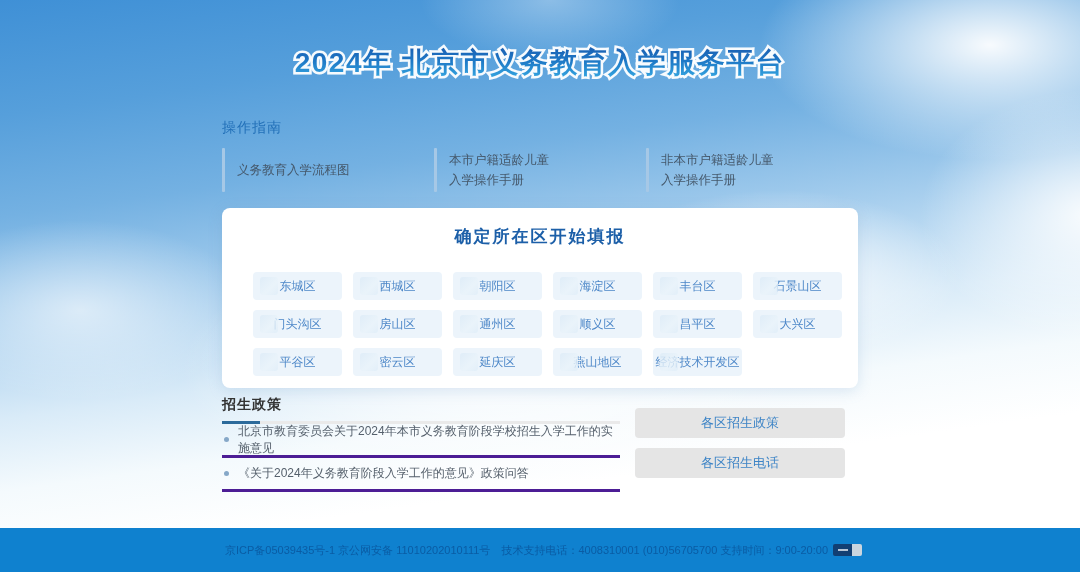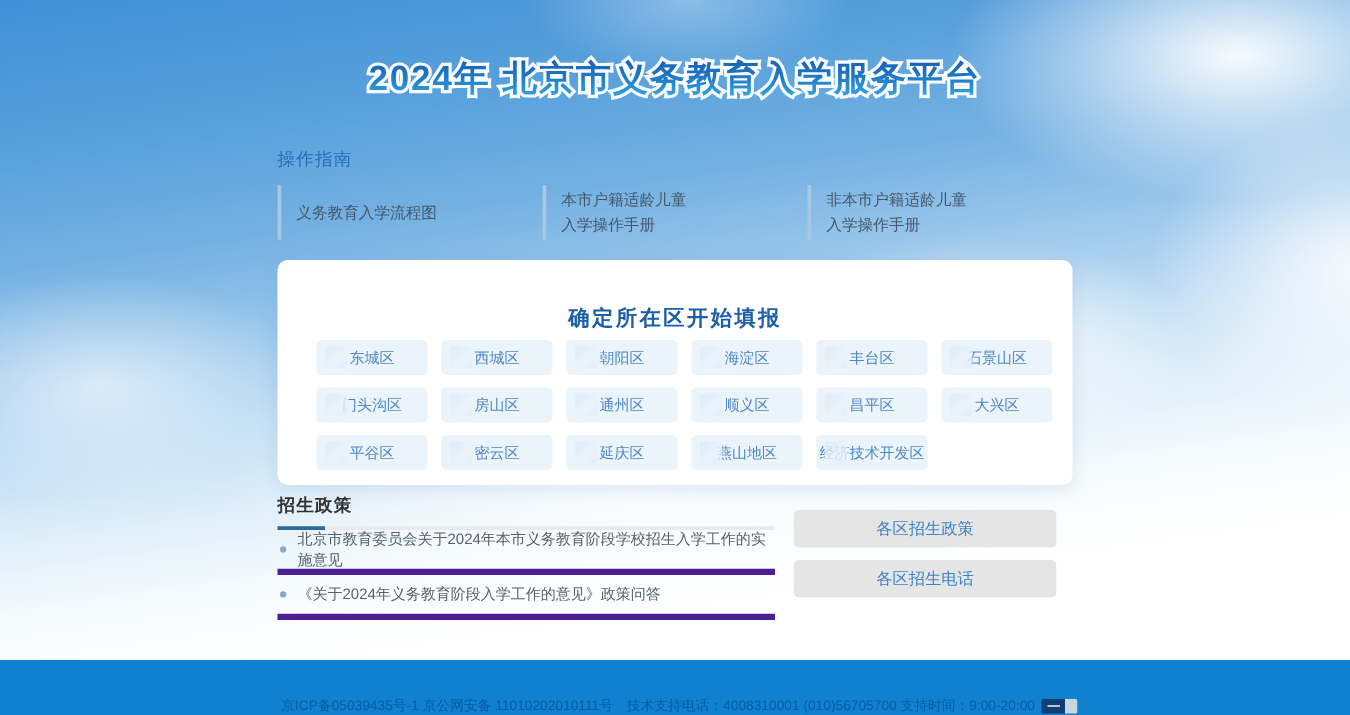--- a/index.html
+++ b/index.html
@@ -36,44 +36,44 @@
   .guide-heading{position:absolute;left:222px;top:119px;font-size:14px;font-weight:normal;
     color:#2270b8;font-family:"DejaVu Serif","Liberation Serif",serif;letter-spacing:1px;}
   .guide-row{position:absolute;left:222px;top:148px;width:636px;display:flex;}
   .guide-item{flex:1;display:flex;align-items:center;min-height:44px;cursor:pointer;}
   .guide-bar{width:3px;align-self:stretch;background:#a6c8e6;margin-right:12px;border-radius:1px;}
   .guide-text{font-size:12.5px;color:#45586b;line-height:1.6;white-space:pre-line;}
 
   
   .card{position:absolute;left:222px;top:208px;width:636px;height:180px;background:#ffffff;
     border-radius:8px;box-shadow:0 3px 14px rgba(110,155,200,.22);}
-  .card-title{margin:0;padding-top:35px;text-align:center;font-size:17px;font-weight:bold;
+  .card-title{margin:0;padding-top:17px;text-align:center;font-size:17px;font-weight:bold;
     color:#1c5fa8;letter-spacing:2px;font-family:"DejaVu Serif","Liberation Serif",serif;}
   .district-grid{position:absolute;left:31px;right:16px;top:64px;display:grid;
     grid-template-columns:repeat(6,1fr);gap:10px 11px;}
   .district-btn{position:relative;height:28px;background:#ecf4fb;border-radius:4px;
     display:flex;align-items:center;justify-content:center;font-size:12px;color:#4d87c8;cursor:pointer;}
   .district-icon{position:absolute;left:7px;top:5px;width:18px;height:18px;border-radius:3px;
     background:linear-gradient(135deg,#dcebf7 0%,#e9f3fa 60%,#dfedf8 100%);opacity:.8;}
 
   
   .policy{position:absolute;left:222px;top:396px;width:398px;}
   .policy-heading{font-size:14px;font-weight:bold;color:#333;letter-spacing:1px;}
   .policy-rule{position:relative;height:3px;background:#eaeaea;margin-top:7px;}
   .policy-rule::before{content:"";position:absolute;left:0;top:0;width:38px;height:3px;background:#2b6a9b;}
-  .policy-item{display:flex;align-items:center;height:31px;border-bottom:5px solid #4c1d95;
+  .policy-item{display:flex;align-items:center;height:31px;border-bottom:3px solid #4c1d95;
     font-size:12px;color:#55606c;cursor:pointer;}
   .policy-bullet{width:5px;height:5px;border-radius:50%;background:#86a8c8;margin:0 9px 0 2px;flex:none;}
   .side-buttons{position:absolute;left:635px;top:408px;width:210px;display:flex;flex-direction:column;gap:10px;}
   .side-btn{height:30px;background:#e5e5e5;border-radius:4px;border:none;
     display:flex;align-items:center;justify-content:center;font-size:13px;color:#3d84c6;cursor:pointer;}
 
   
   .footer{position:absolute;left:0;bottom:0;width:1080px;height:44px;background:#0f81cf;
-    display:flex;align-items:flex-end;font-size:11px;color:#0a5ca4;}
+    display:flex;align-items:center;font-size:11px;color:#0a5ca4;}
   .footer-left{margin-left:225px;}
   .footer-right{margin-left:auto;margin-right:218px;display:flex;align-items:center;gap:5px;}
   .beian-badge{display:flex;height:12px;border-radius:2px;overflow:hidden;flex:none;}
   .beian-badge .seg-dark{width:19px;background:#123f73;
     background-image:linear-gradient(0deg,transparent 40%,rgba(255,255,255,.7) 40%,rgba(255,255,255,.7) 60%,transparent 60%);
     background-size:10px 8px;background-position:center;background-repeat:no-repeat;}
   .beian-badge .seg-light{width:10px;background:#c9d5df;}
 </style>
 </head>
 <body>

